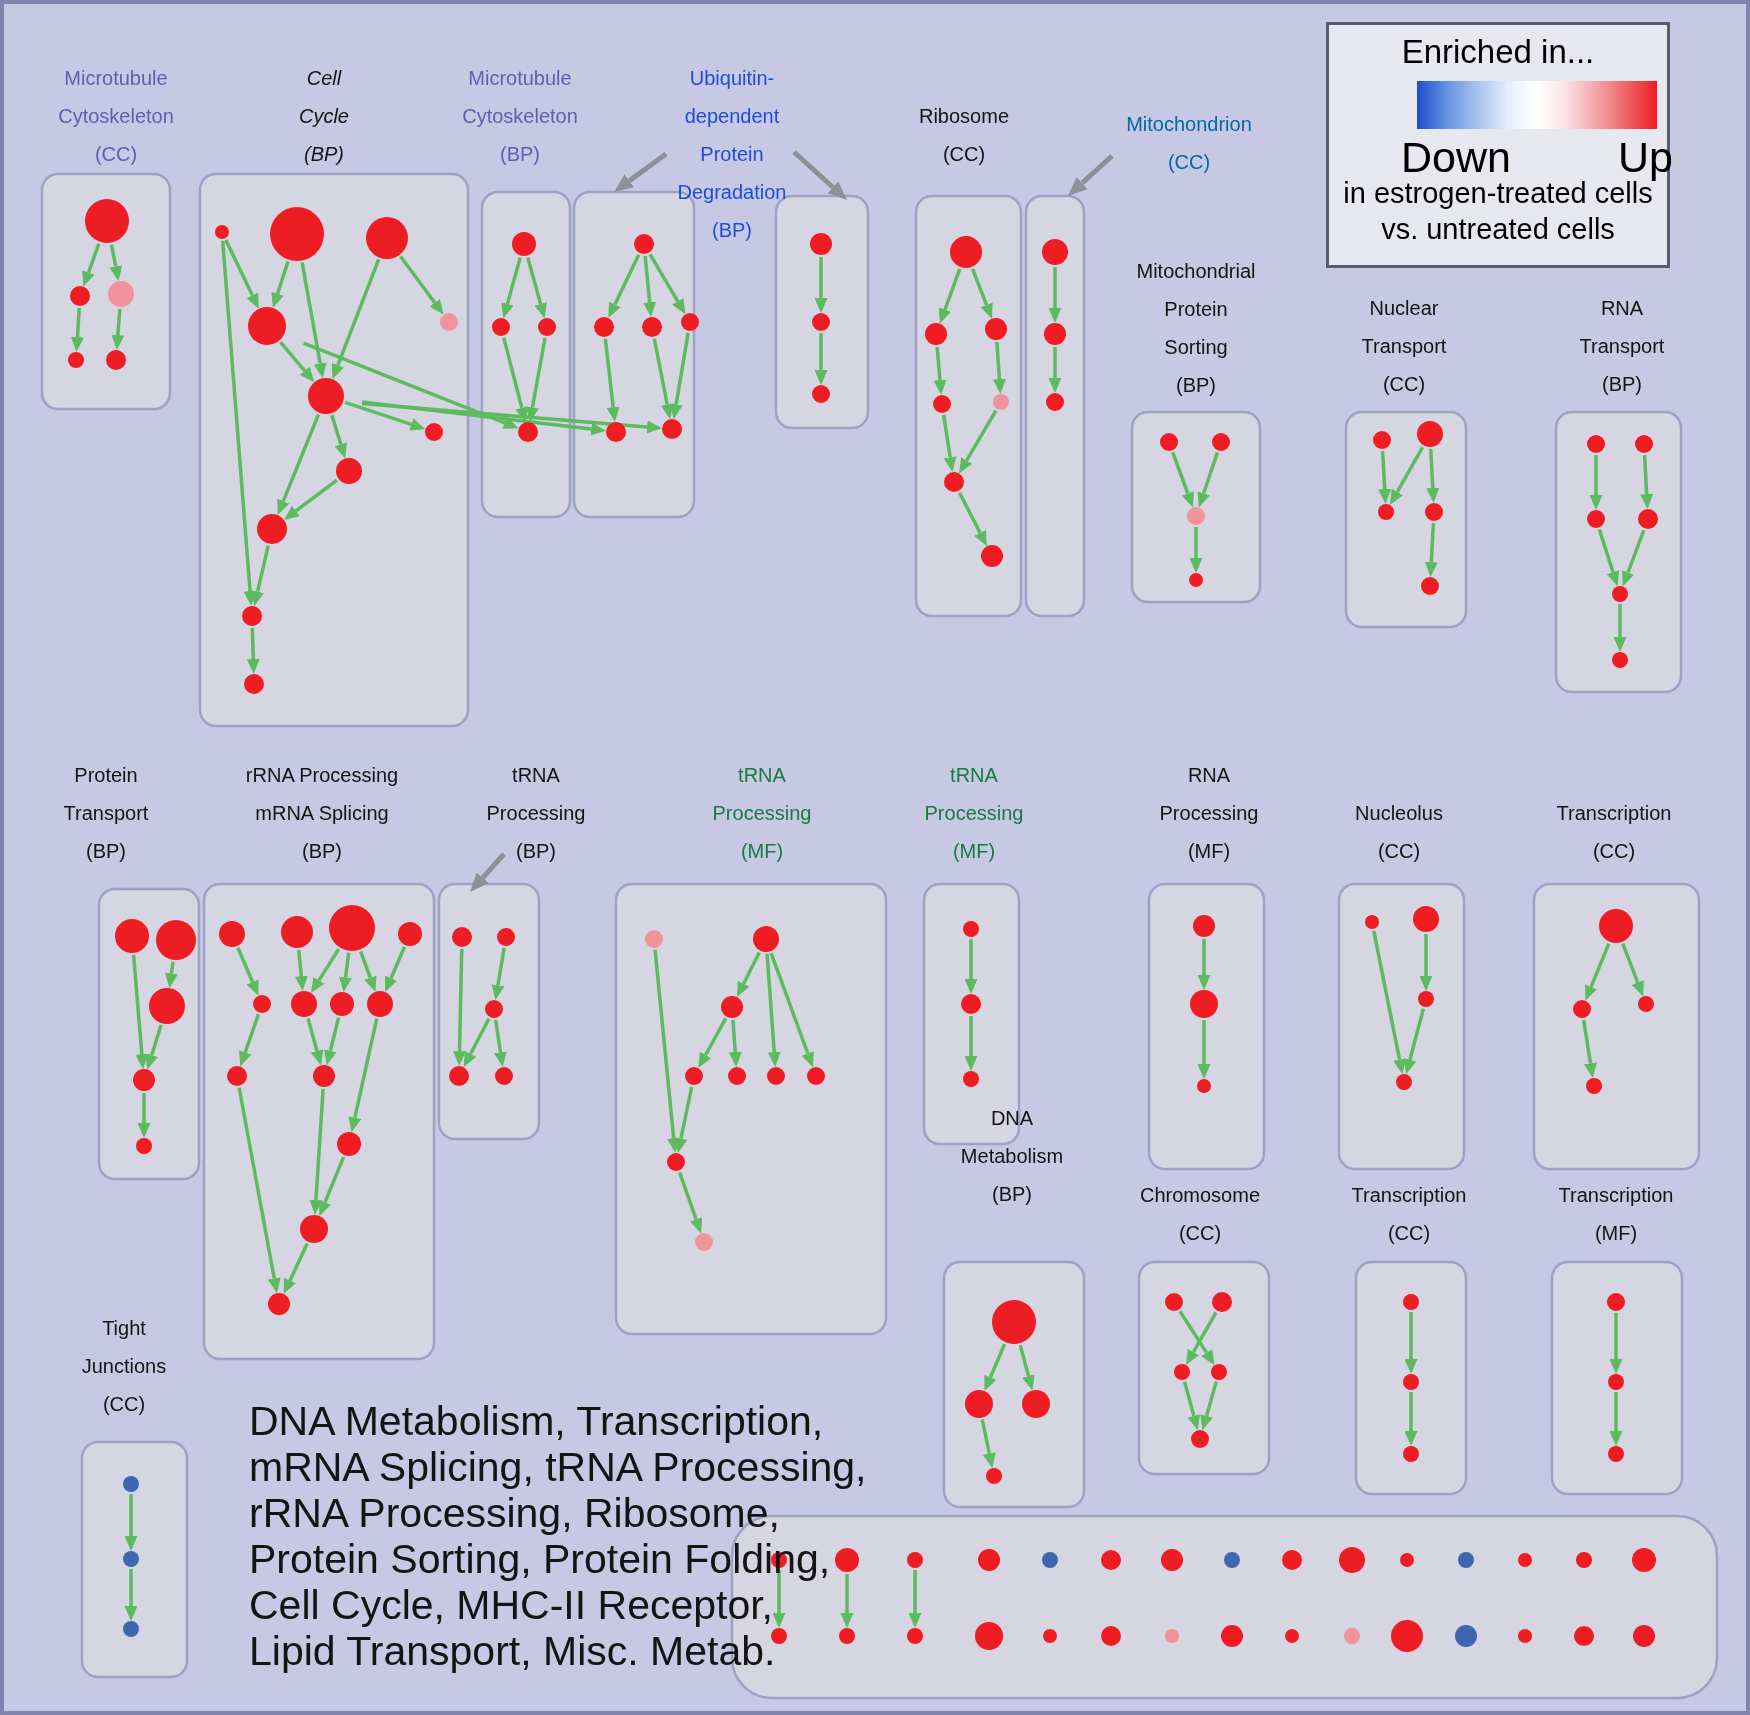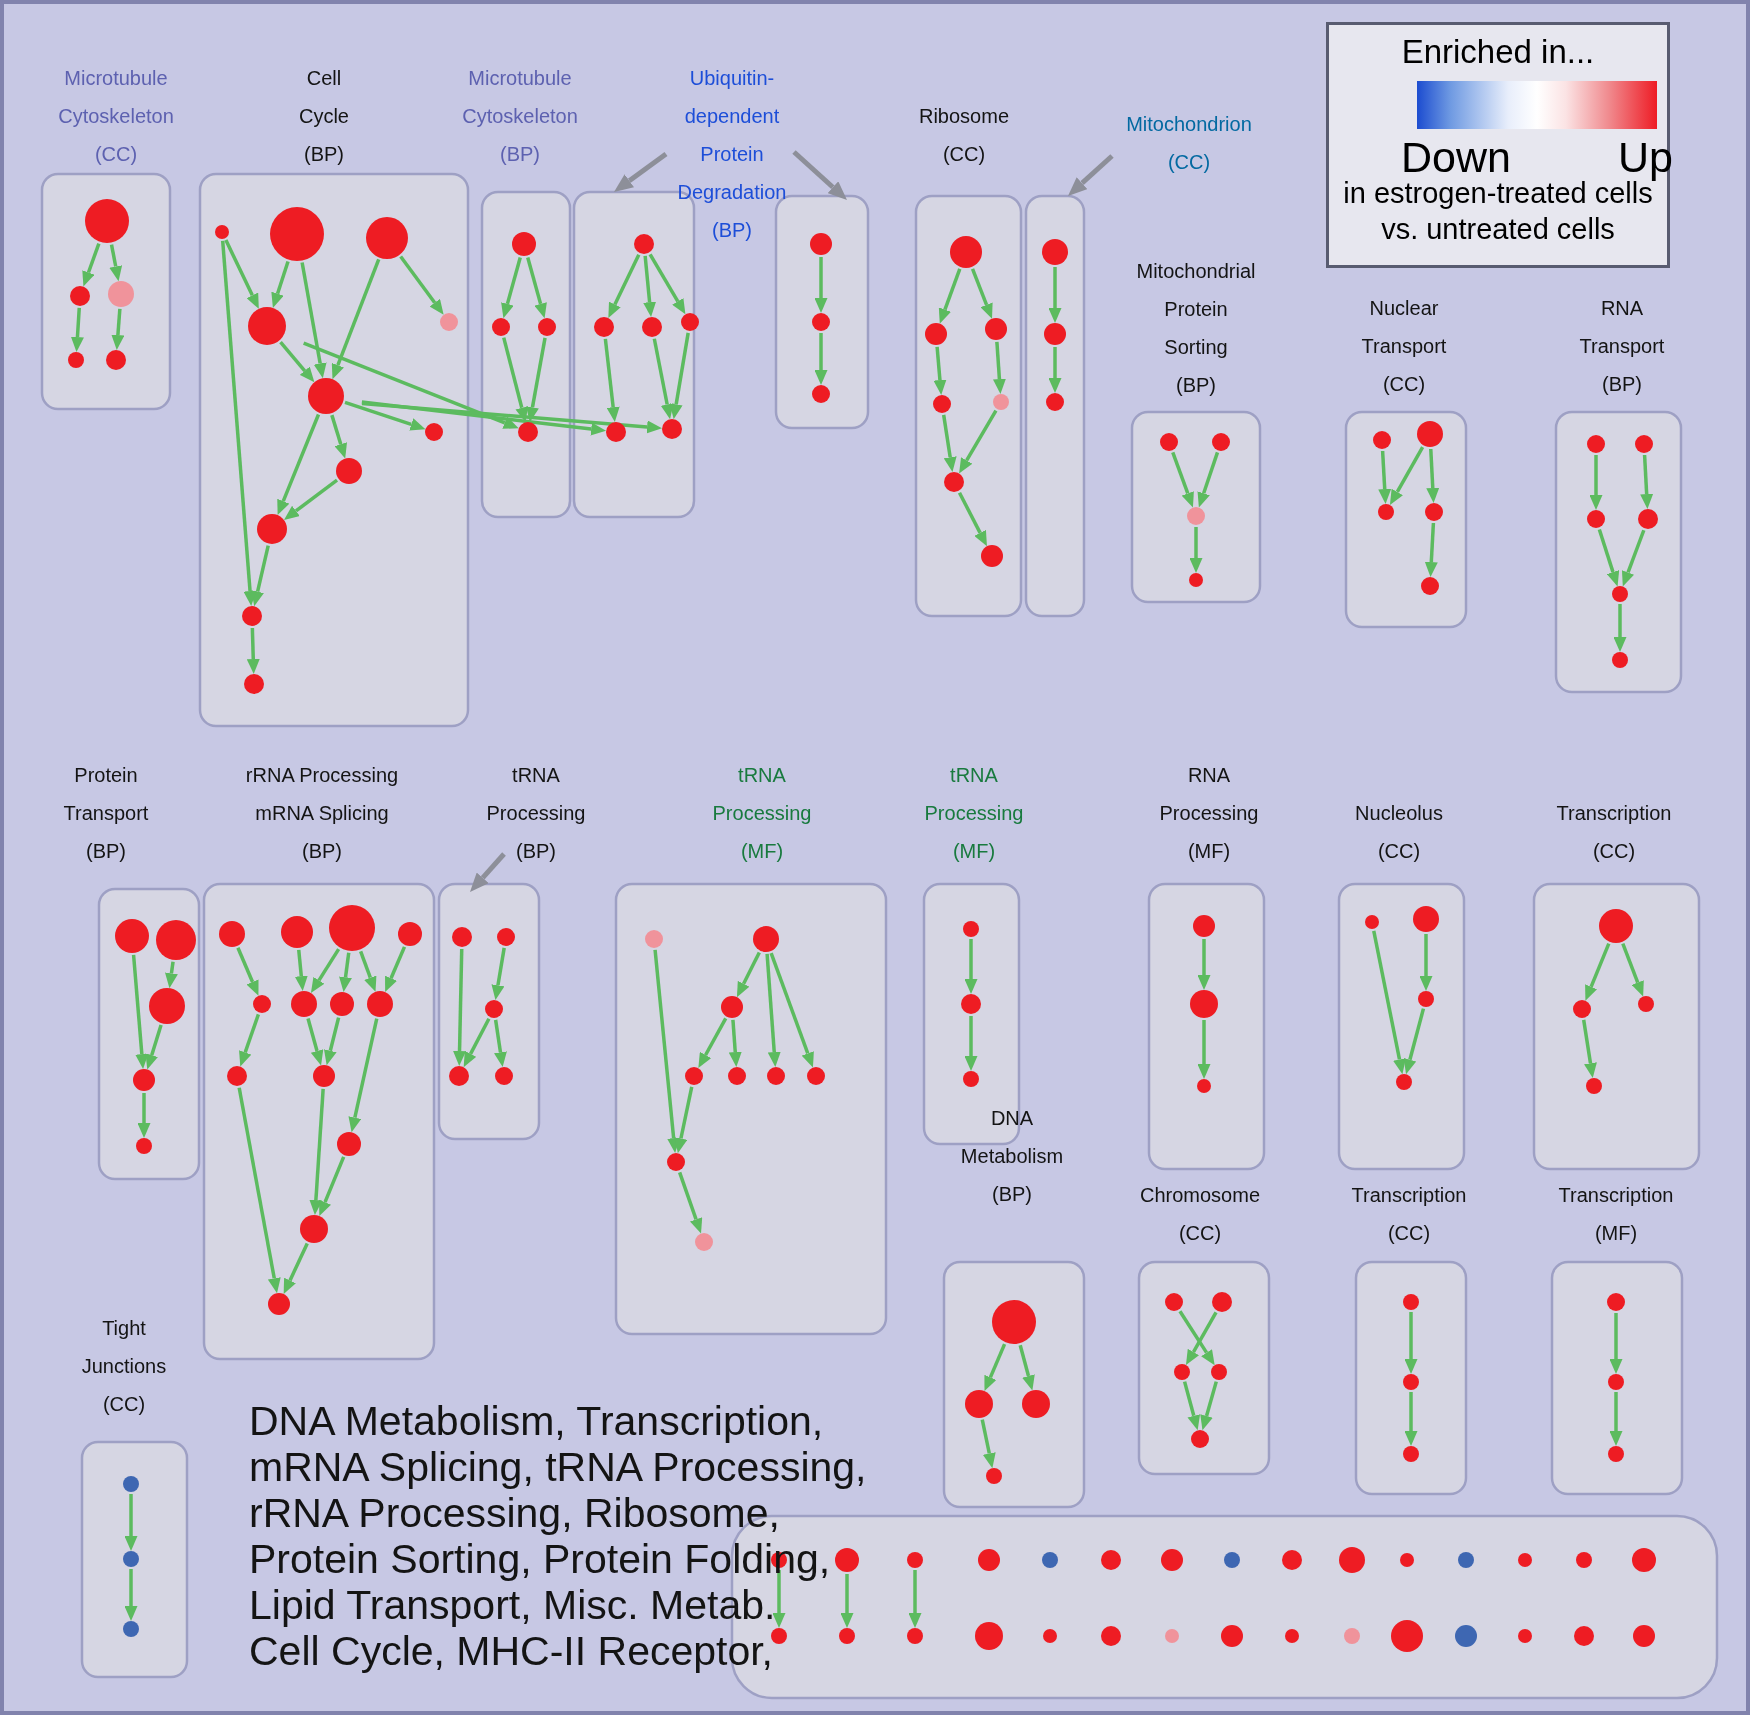--- a/index.html
+++ b/index.html
@@ -359,21 +359,21 @@
         <line x1="500" y1="850" x2="478.6691023299267" y2="873.8404150430231" stroke="#8d8f99" stroke-width="5" marker-end="url(#ah-gray)"></line>
       </g>
     </svg>
 
   <div id="labels">
       <div class="cluster-label" style="left: 2px; top: 55px; width: 220px; color: rgb(93, 97, 176);">
         <div>Microtubule</div>
         <div>Cytoskeleton</div>
         <div>(CC)</div>
       </div>
-      <div class="cluster-label" style="left: 240px; top: 55px; width: 160px; color: rgb(20, 20, 20);">
+      <div class="cluster-label" style="left: 240px; top: 55px; width: 160px; color: rgb(20, 20, 20); font-style: italic;">
         <div>Cell</div>
         <div>Cycle</div>
         <div>(BP)</div>
       </div>
       <div class="cluster-label" style="left: 406px; top: 55px; width: 220px; color: rgb(93, 97, 176);">
         <div>Microtubule</div>
         <div>Cytoskeleton</div>
         <div>(BP)</div>
       </div>
       <div class="cluster-label" style="left: 608px; top: 55px; width: 240px; color: #1d4ed8;">
@@ -478,16 +478,16 @@
     </div>
     <div class="legend-sub legend-sub1">in estrogen-treated cells</div>
     <div class="legend-sub legend-sub2">vs. untreated cells</div>
   </div>
 
   <div class="note">
     <div>DNA Metabolism, Transcription,</div>
     <div>mRNA Splicing, tRNA Processing,</div>
     <div>rRNA Processing, Ribosome,</div>
     <div>Protein Sorting, Protein Folding,</div>
+    <div>Cell Cycle, MHC-II Receptor,</div>
     <div>Lipid Transport, Misc. Metab.</div>
-    <div>Cell Cycle, MHC-II Receptor,</div>
   </div>
 </div>
 
 </body></html>

